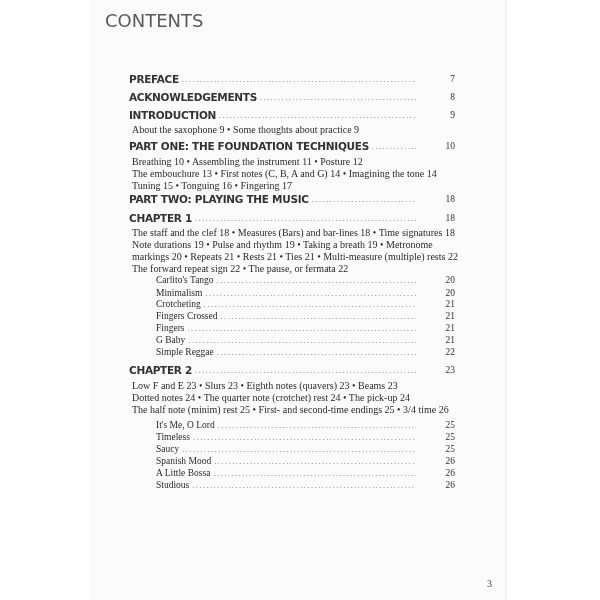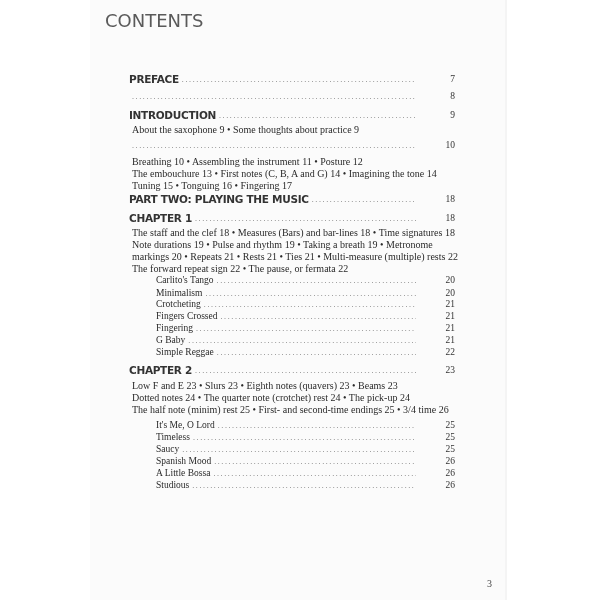--- a/index.html
+++ b/index.html
@@ -58,33 +58,35 @@
 
 <div class="title">CONTENTS</div>
 
 <div class="row head" style="top:73px">
   <span class="label">PREFACE</span>
   <span class="dots"></span>
     <span class="gap"></span>
   <span class="num">7</span>
 </div>
 <div class="row head" style="top:91px">
+  <span class="label">ACKNOWLEDGEMENTS</span>
   <span class="dots"></span>
     <span class="gap"></span>
   <span class="num">8</span>
 </div>
 <div class="row head" style="top:109px">
   <span class="label">INTRODUCTION</span>
   <span class="dots"></span>
     <span class="gap"></span>
   <span class="num">9</span>
 </div>
 <div class="topics" style="top:124px">About the saxophone 9 • Some thoughts about practice 9</div>
 
 <div class="row head" style="top:140px">
+  <span class="label">PART ONE: THE FOUNDATION TECHNIQUES</span>
   <span class="dots"></span>
     <span class="gap"></span>
   <span class="num">10</span>
 </div>
 <div class="topics" style="top:156px">Breathing 10 • Assembling the instrument 11 • Posture 12</div>
 <div class="topics" style="top:168px">The embouchure 13 • First notes (C, B, A and G) 14 • Imagining the tone 14</div>
 <div class="topics" style="top:180px">Tuning 15 • Tonguing 16 • Fingering 17</div>
 
 <div class="row head" style="top:193px">
   <span class="label">PART TWO: PLAYING THE MUSIC</span>
@@ -122,21 +124,21 @@
     <span class="gap"></span>
   <span class="num">21</span>
 </div>
 <div class="row sub" style="top:311px">
   <span class="label">Fingers Crossed</span>
   <span class="dots"></span>
     <span class="gap"></span>
   <span class="num">21</span>
 </div>
 <div class="row sub" style="top:323px">
-  <span class="label">Fingering</span>
+  <span class="label">Fingers</span>
   <span class="dots"></span>
     <span class="gap"></span>
   <span class="num">21</span>
 </div>
 <div class="row sub" style="top:335px">
   <span class="label">G Baby</span>
   <span class="dots"></span>
     <span class="gap"></span>
   <span class="num">21</span>
 </div>

